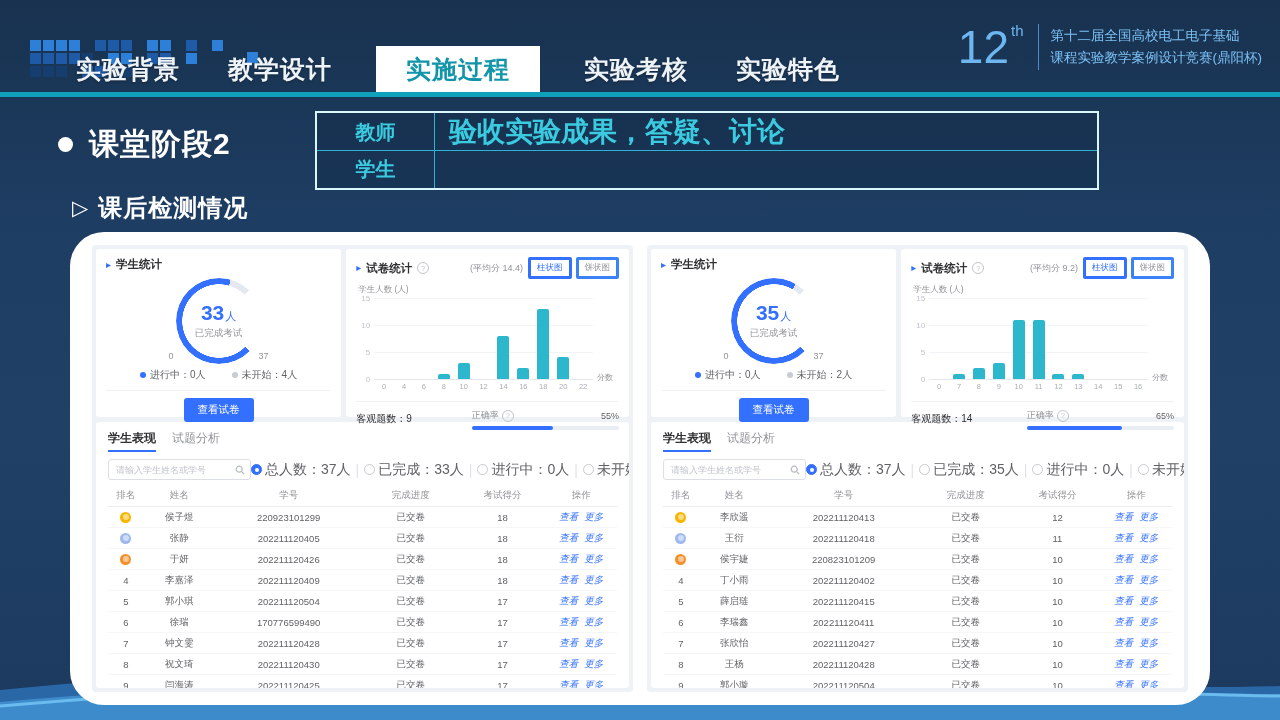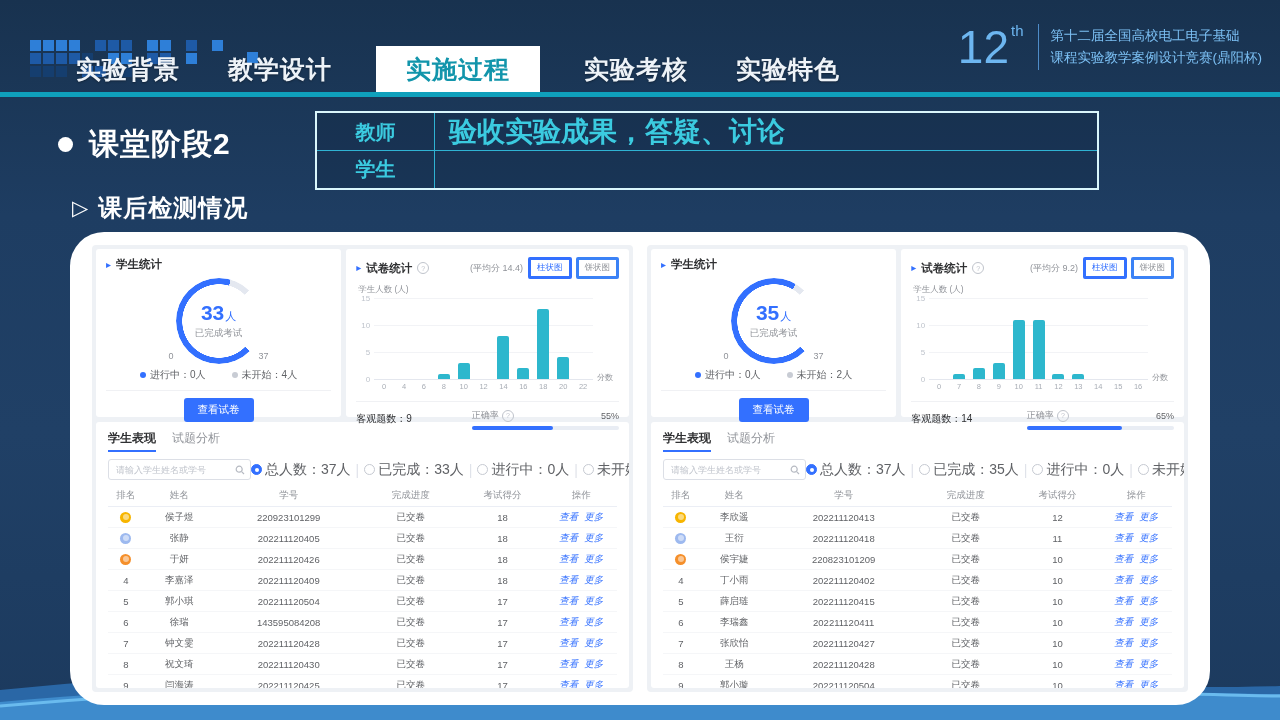--- a/index.html
+++ b/index.html
@@ -376,21 +376,21 @@
                 <td>5</td>
                 <td>郭小琪</td>
                 <td>202211120504</td>
                 <td>已交卷</td>
                 <td>17</td>
                 <td><span class="op-link">查看</span><span class="op-link">更多</span></td>
               </tr>
               <tr>
                 <td>6</td>
                 <td>徐瑞</td>
-                <td>143595084208</td>
+                <td>170776599490</td>
                 <td>已交卷</td>
                 <td>17</td>
                 <td><span class="op-link">查看</span><span class="op-link">更多</span></td>
               </tr>
               <tr>
                 <td>7</td>
                 <td>钟文雯</td>
                 <td>202211120428</td>
                 <td>已交卷</td>
                 <td>17</td>

